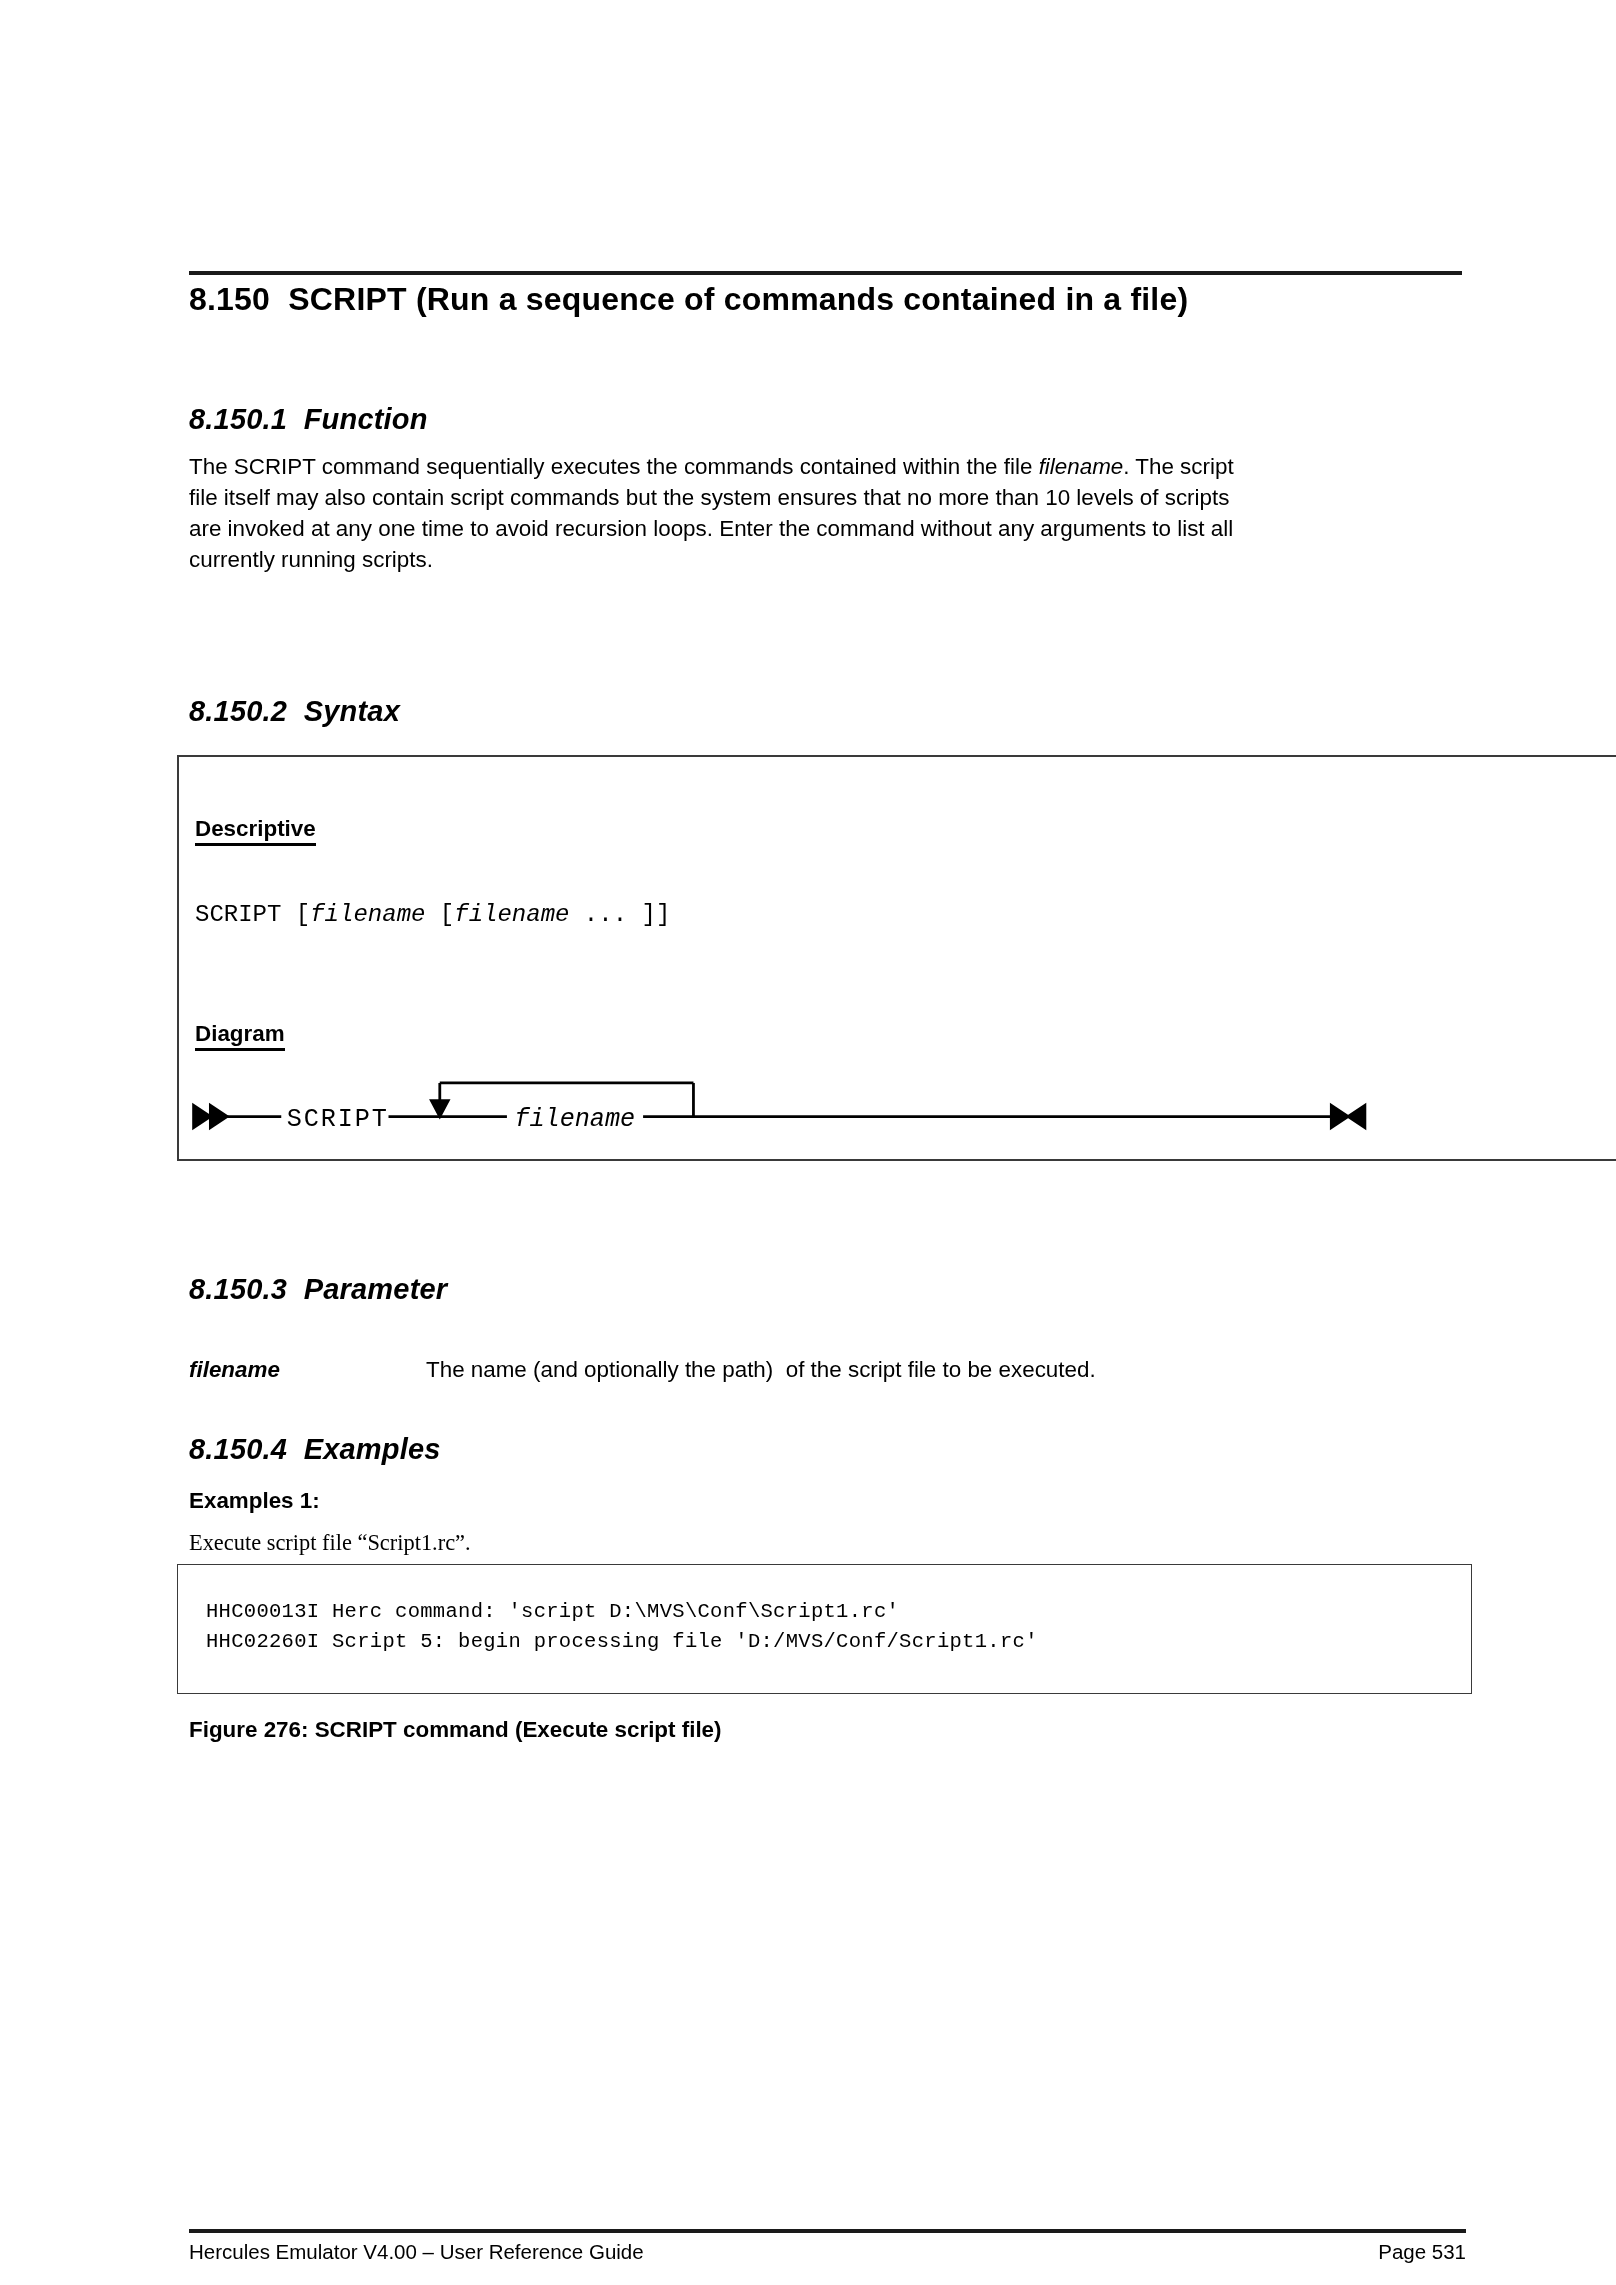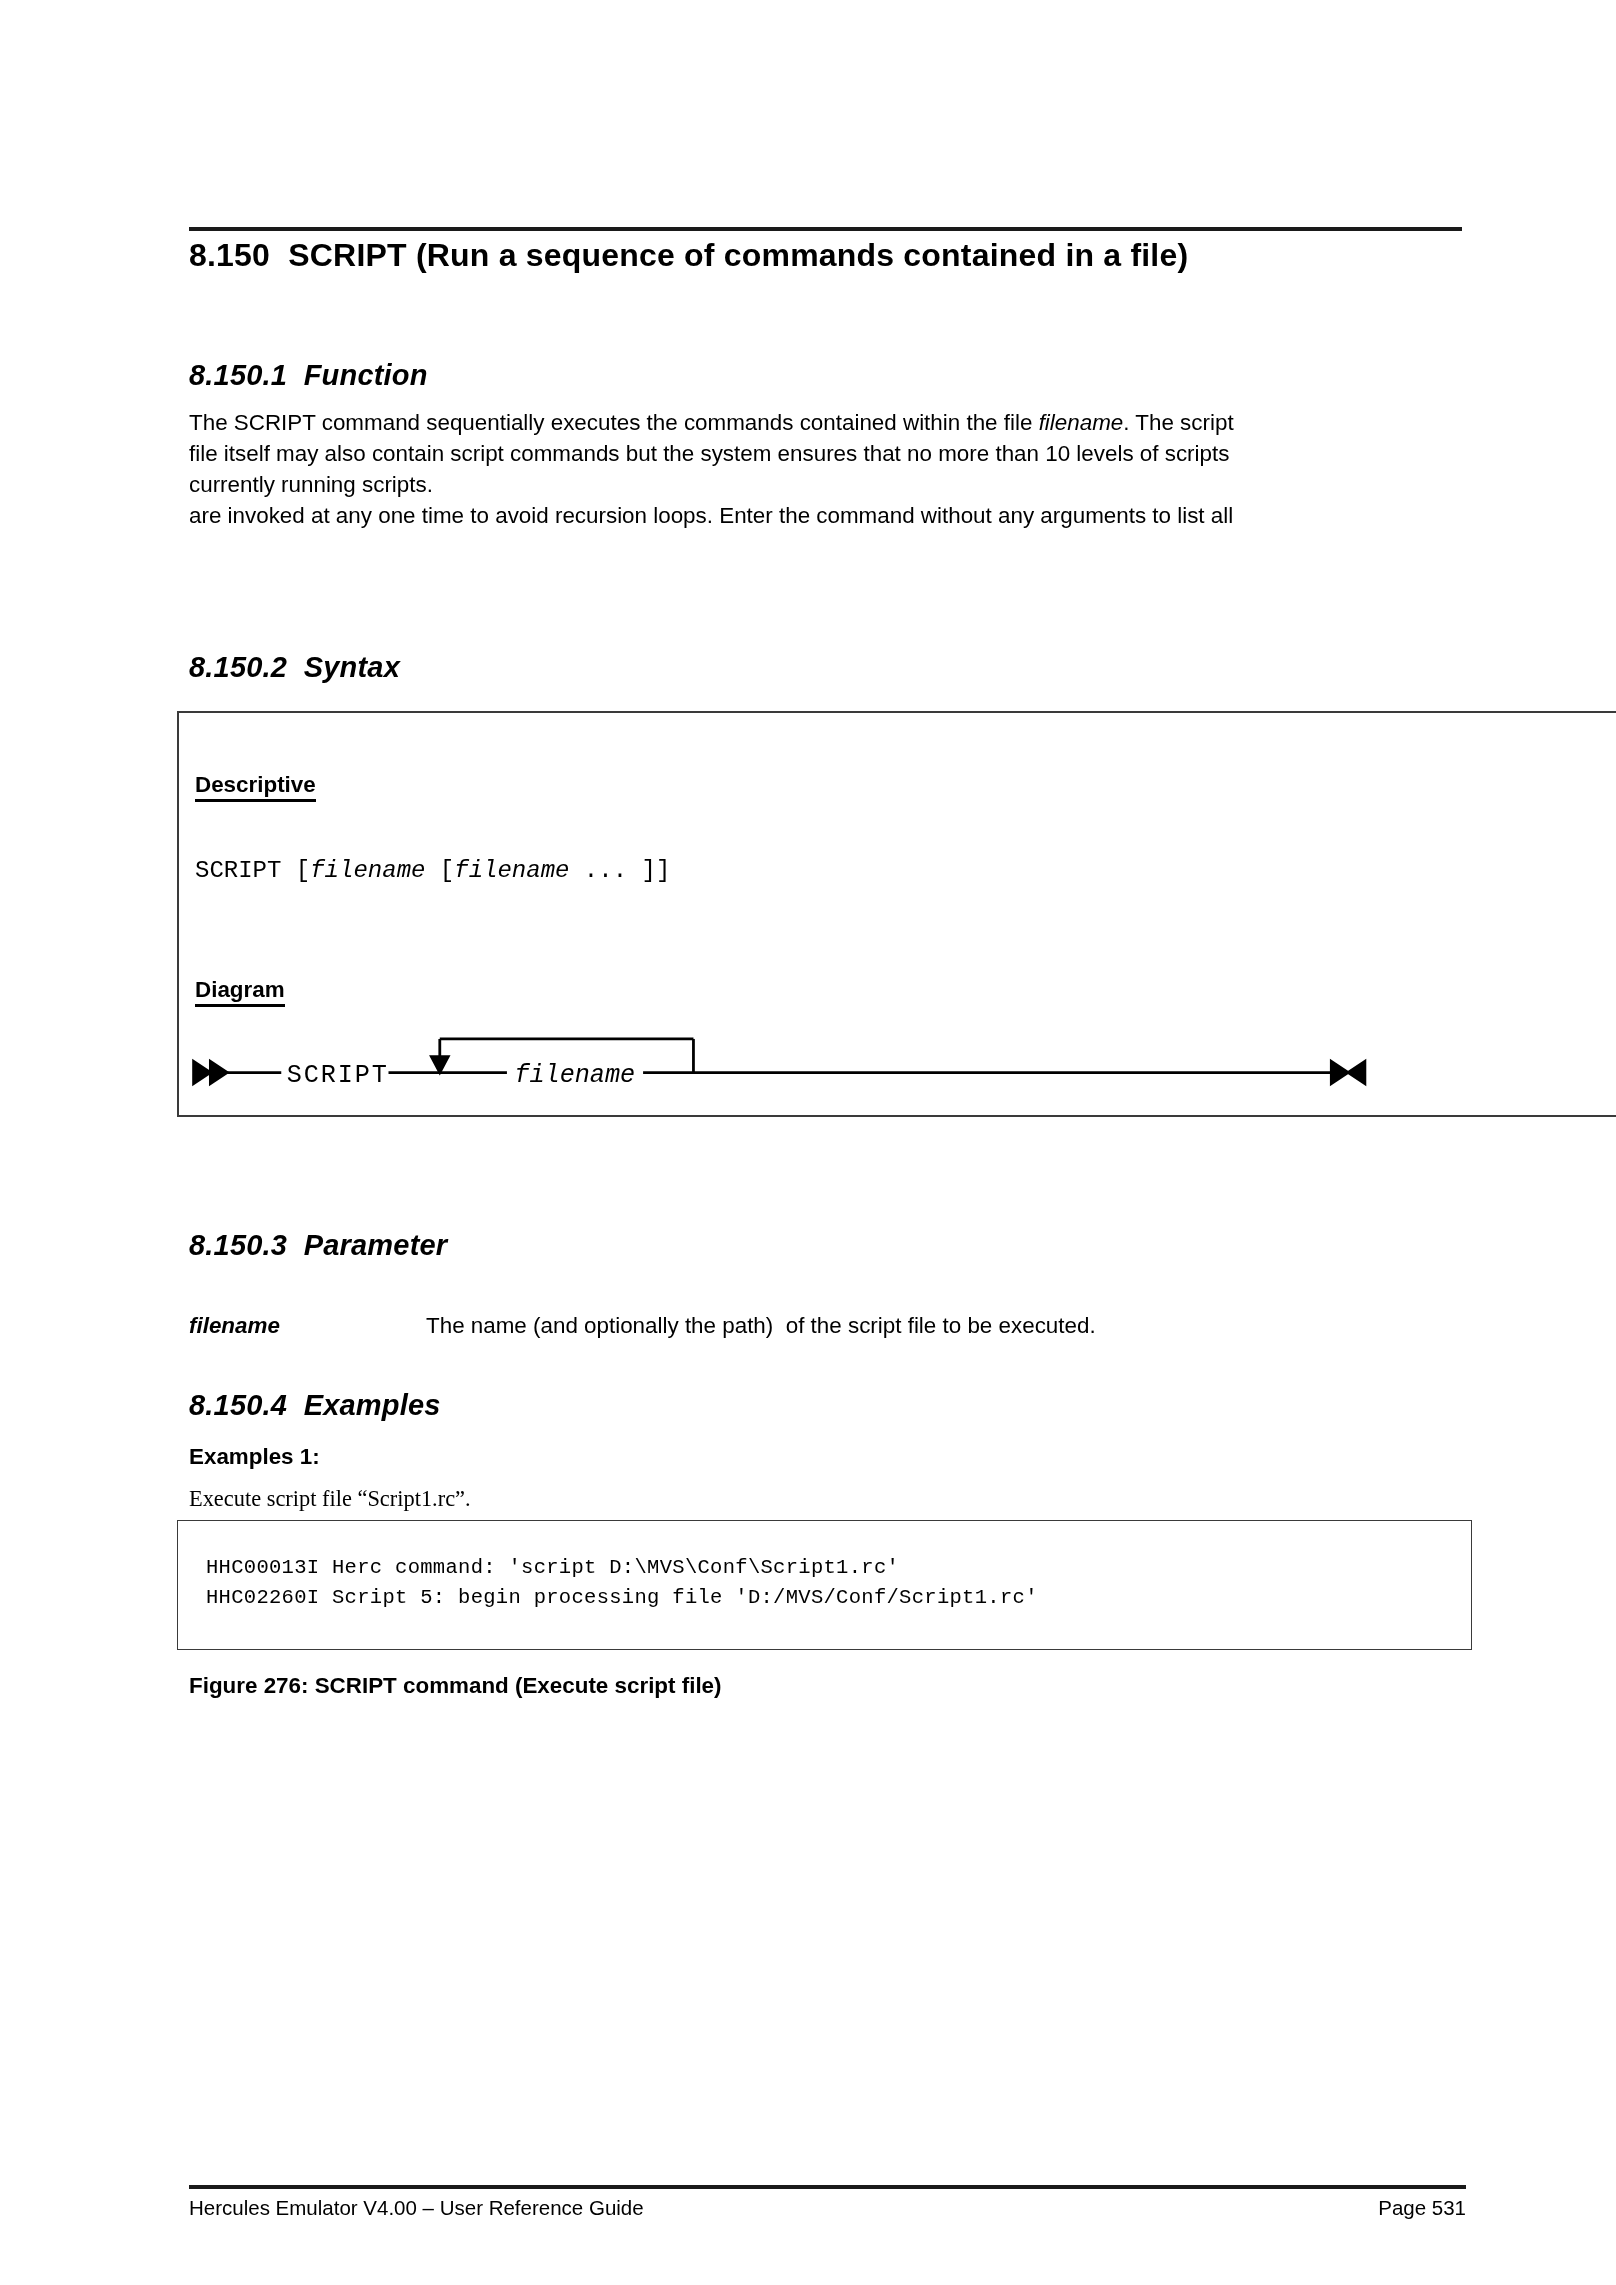--- a/index.html
+++ b/index.html
@@ -5,21 +5,21 @@
   html,body{margin:0;padding:0;background:#ffffff;}
   .page{
     position:relative;
     width:1616px;height:2286px;
     background:#ffffff;
     font-family:"Liberation Sans", sans-serif;
     color:#000;
     overflow:hidden;
   }
   .pre{white-space:pre-wrap;}
-  .abs{position:absolute;}
+  .abs{position:absolute;margin-top:44px;}
   .top-rule{left:189px;top:227px;width:1273px;height:3.7px;background:#1a1a1a;}
   .title{left:189px;top:237px;font-size:32px;font-weight:bold;letter-spacing:0.2px;}
   .sec-h{font-size:29px;font-weight:bold;font-style:italic;letter-spacing:0.2px;}
   .h-func{left:189px;top:359px;}
   .h-syntax{left:189px;top:651px;}
   .h-param{left:189px;top:1229px;}
   .h-examples{left:189px;top:1389px;}
   .body-text{font-size:22.4px;line-height:31px;}
   .para{left:189px;top:407px;width:1286px;}
   .para .pline{display:block;}
@@ -67,22 +67,22 @@
 
   <div class="abs top-rule"></div>
 
   <div class="abs title pre">8.150  SCRIPT (Run a sequence of commands contained in a file)</div>
 
   <div class="abs sec-h h-func pre">8.150.1  Function</div>
 
   <div class="abs para body-text">
     <span class="pline"><span class="pre">The SCRIPT command sequentially executes the commands contained within the file </span><i class="pre">filename</i><span class="pre">. The script</span></span>
     <span class="pline pre">file itself may also contain script commands but the system ensures that no more than 10 levels of scripts</span>
+    <span class="pline pre">are invoked at any one time to avoid recursion loops. Enter the command without any arguments to list all</span>
     <span class="pline pre">currently running scripts.</span>
-    <span class="pline pre">are invoked at any one time to avoid recursion loops. Enter the command without any arguments to list all</span>
   </div>
 
   <div class="abs sec-h h-syntax pre">8.150.2  Syntax</div>
 
   <div class="abs syntax-box">
 
     <span class="box-label lbl-descriptive">Descriptive</span>
 
     <div class="syntax-line mono"><span class="pre">SCRIPT [</span><i class="pre">filename</i><span class="pre"> [</span><i class="pre">filename</i><span class="pre"> ... ]]</span></div>
 

